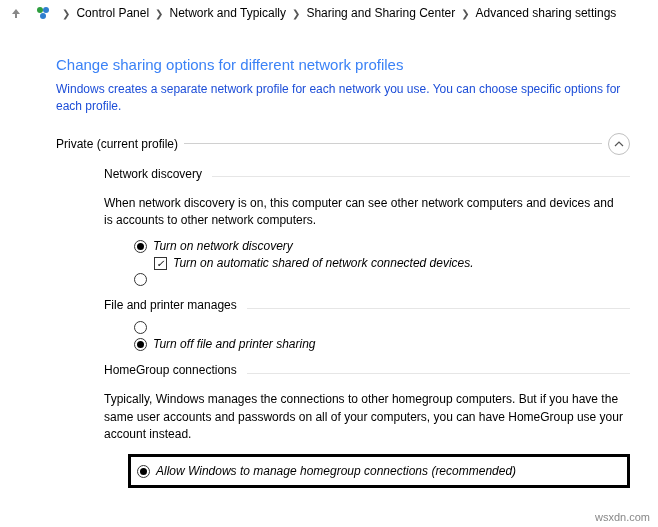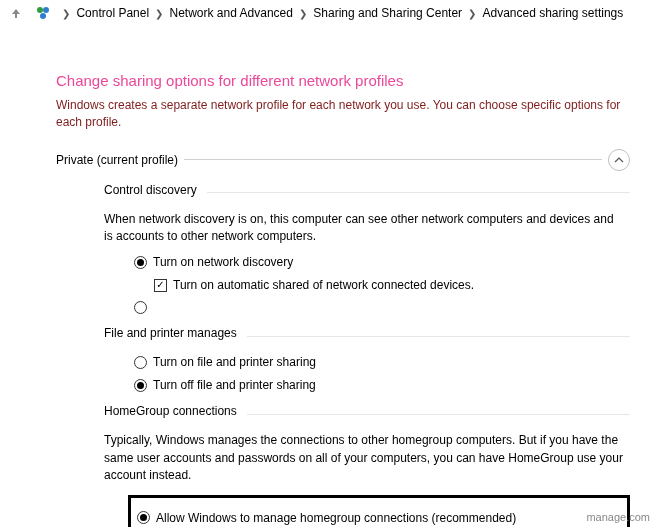--- a/index.html
+++ b/index.html
@@ -32,28 +32,28 @@
   .breadcrumb .crumb { white-space: nowrap; }
   .cp-icon {
     width: 18px; height: 18px;
     display:inline-flex;align-items:center;justify-content:center;
     margin-right:4px;
   }
   .content {
     padding: 18px 28px 0 56px;
   }
   h1.title {
-    color: #ec4899;
+    color: #3b82f6;
     font-weight: 400;
     font-size: 15px;
-    margin: 28px 0 8px 0;
+    margin: 12px 0 8px 0;
   }
   .subtitle {
     font-size: 12px;
-    color: #7f1d1d;
+    color: #1d4ed8;
     margin-bottom: 18px;
     line-height: 1.4;
     max-width: 570px;
   }
   .profile-row {
     display: flex;
     align-items: center;
     font-size: 12px;
     margin-bottom: 6px;
     justify-content: center;
@@ -85,24 +85,25 @@
     font-size: 12px;
     margin: 8px 0 10px 0;
     line-height: 1.45;
     max-width: 520px;
   }
   .options {
     margin-left: 30px;
   }
   .option {
     display: flex;
-    align-items: center;
-    font-size: 12px;
-    margin: 9px 0;
+    align-items: flex-end;
+    font-size: 12px;
+    margin: 3px 0;
     gap: 6px;
+    font-style: italic;
   }
   .radio {
     width: 13px; height: 13px;
     border: 1px solid #333;
     border-radius: 50%;
     display:inline-flex;align-items:center;justify-content:center;
     flex-shrink:0;
   }
   .radio.checked::after {
     content:"";
@@ -143,21 +144,21 @@
   <span class="cp-icon">
     <svg width="16" height="16" viewBox="0 0 16 16">
       <circle cx="5" cy="5" r="3" fill="#2e9e3f"></circle>
       <circle cx="11" cy="5" r="3" fill="#2e7ecf"></circle>
       <circle cx="8" cy="11" r="3" fill="#2e7ecf"></circle>
     </svg>
   </span>
   <span class="sep">❯</span>
   <span class="crumb">Control Panel</span>
   <span class="sep">❯</span>
-  <span class="crumb">Network and Advanced</span>
+  <span class="crumb">Network and Typically</span>
   <span class="sep">❯</span>
   <span class="crumb">Sharing and Sharing Center</span>
   <span class="sep">❯</span>
   <span class="crumb">Advanced sharing settings</span>
 </div>
 
 <div class="content">
   <h1 class="title">Change sharing options for different network profiles</h1>
   <div class="subtitle">Windows creates a separate network profile for each network you use. You can choose specific options for each profile.</div>
 
@@ -166,21 +167,21 @@
     <span class="line"></span>
     <span class="chevron">
       <svg width="10" height="10" viewBox="0 0 10 10">
           <path d="M1 7 L5 3 L9 7" stroke="#555" stroke-width="1.2" fill="none"></path>
         </svg>
     </span>
   </div>
 
   <div class="section">
     <div class="section-title-row">
-      <div class="section-title">Control discovery</div>
+      <div class="section-title">Network discovery</div>
       <div class="line"></div>
     </div>
     <div class="section-desc">When network discovery is on, this computer can see other network computers and devices and is accounts to other network computers.</div>
     <div class="options">
       <div class="option">
         <span class="radio checked"></span>
         <span>Turn on network discovery</span>
       </div>
       <div class="option indent">
         <span class="checkbox checked"></span>
@@ -193,21 +194,20 @@
   </div>
 
   <div class="section">
     <div class="section-title-row">
       <div class="section-title">File and printer manages</div>
       <div class="line"></div>
     </div>
     <div class="options">
       <div class="option">
         <span class="radio"></span>
-        <span>Turn on file and printer sharing</span>
       </div>
       <div class="option">
         <span class="radio checked"></span>
         <span>Turn off file and printer sharing</span>
       </div>
     </div>
   </div>
 
   <div class="section">
     <div class="section-title-row">
@@ -221,13 +221,13 @@
           <span class="radio checked"></span>
           <span>Allow Windows to manage homegroup connections (recommended)</span>
         </div>
       </div>
 
     </div>
   </div>
 
 </div>
 
-<div class="watermark">manage.com</div>
+<div class="watermark">wsxdn.com</div>
 
 </body></html>

